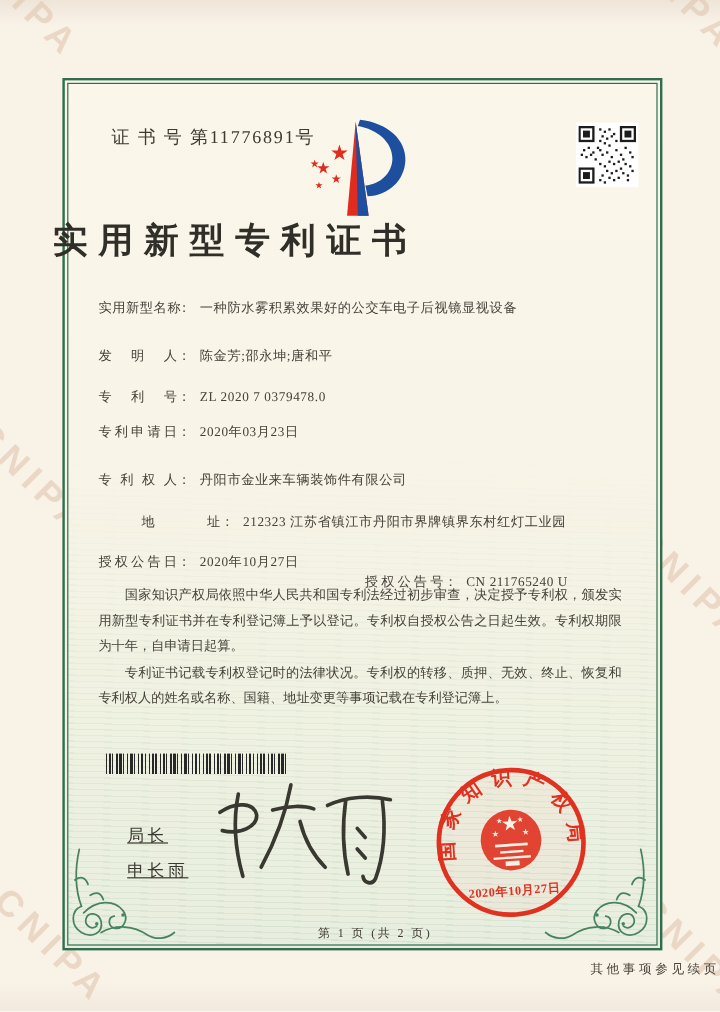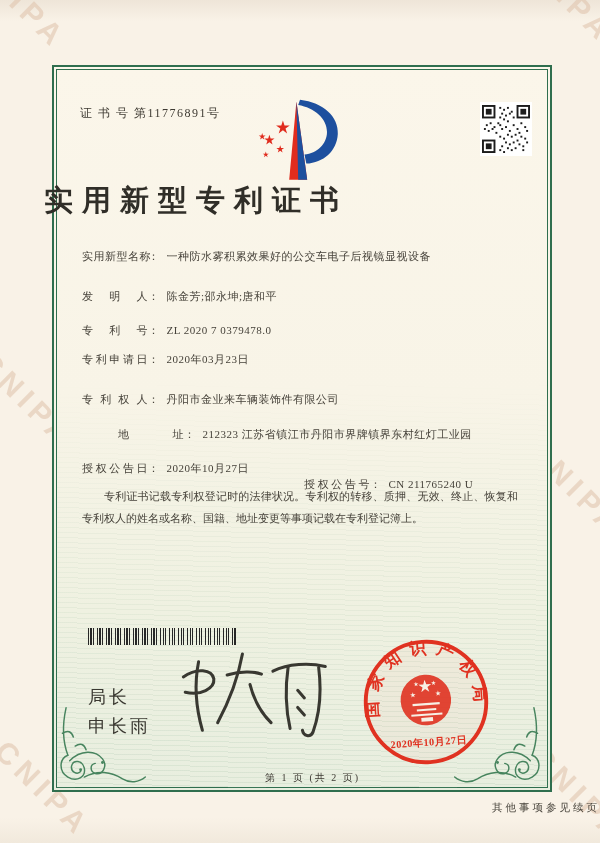--- a/index.html
+++ b/index.html
@@ -20,38 +20,38 @@
     border:2px solid #2f6e4e;
     background:linear-gradient(180deg,#fbf6ea 0%,#f8f4e7 45%,#eff1e1 75%,#e8eedf 100%);
   }
   .frame::after{content:"";position:absolute;inset:2px;border:1px solid #2f6e4e;pointer-events:none;}
   .guilloche{
     position:absolute;left:56px;top:380px;width:492px;height:408px;pointer-events:none;
     background:repeating-linear-gradient(1.5deg,rgba(122,168,136,0.14) 0 1px,rgba(0,0,0,0) 1px 5px);
     -webkit-mask-image:linear-gradient(180deg,transparent 0,rgba(0,0,0,.55) 45%,#000 100%);
     mask-image:linear-gradient(180deg,transparent 0,rgba(0,0,0,.55) 45%,#000 100%);
   }
-  .cert-no{position:absolute;left:80px;top:105px;font-size:12px;letter-spacing:1.5px;color:#3e3a32;}
+  .cert-no{position:absolute;left:93px;top:105px;font-size:15px;letter-spacing:1.5px;color:#3e3a32;}
   .logo{position:absolute;left:253px;top:97px;width:94px;height:90px;}
   .qr{position:absolute;left:480px;top:102px;width:52px;height:54px;background:#fff;padding:2px;box-sizing:border-box;}
   .title{
     position:absolute;left:0;right:0;top:181px;
     font-size:29px;font-weight:bold;letter-spacing:9px;text-indent:9px;color:#302e28;margin-left:35px;
   }
   .row{position:absolute;left:82px;font-size:11px;letter-spacing:0.5px;white-space:nowrap;color:#46423a;}
   .flabel{display:inline-block;width:66px;text-align:justify;text-align-last:justify;vertical-align:bottom;}
   .colon{margin-right:7px;}
   .grant2{position:absolute;left:222px;top:16px;white-space:nowrap;}
   .body{position:absolute;left:82px;top:486px;width:436px;font-size:11px;line-height:21.5px;text-align:justify;color:#46423a;}
   .body p{margin:0;text-indent:2em;}
   .barcode{
     position:absolute;left:88px;top:628px;width:152px;height:17px;
     background:repeating-linear-gradient(90deg,#272727 0 1px,transparent 1px 2.5px,#272727 2.5px 4.5px,transparent 4.5px 5.5px,#272727 5.5px 6.5px,transparent 6.5px 9px);
   }
-  .officer{position:absolute;left:88px;top:683px;font-size:18px;letter-spacing:3px;line-height:29px;color:#3a3831;}
+  .officer{position:absolute;left:106px;top:683px;font-size:14px;letter-spacing:3px;line-height:29px;color:#3a3831;text-decoration:underline;}
   .officer div{margin:0;}
   .signature{position:absolute;left:170px;top:648px;width:162px;height:96px;}
   .seal{position:absolute;left:358px;top:634px;width:136px;height:136px;transform:rotate(-4deg);opacity:.95;}
   .footer-page{position:absolute;left:0;right:0;top:771px;text-align:center;font-size:10px;letter-spacing:2px;color:#3e3a33;padding-left:25px;}
   .footer-note{position:absolute;left:0;right:0;top:801px;text-align:right;font-size:10.5px;letter-spacing:3px;color:#48443c;}
   .flourish{position:absolute;top:706px;width:95px;height:82px;}
   .flourish.left{left:55px;}
   .flourish.right{left:450px;transform:scaleX(-1);}
 </style>
 </head>
@@ -199,20 +199,21 @@
   <div class="row" style="top:461px;">
     <span>
       <span class="flabel">授权公告日</span><span class="colon">：</span><span>2020年10月27日</span>
     </span>
     <span class="grant2">
       <span class="flabel">授权公告号</span><span class="colon">：</span><span>CN 211765240 U</span>
     </span>
   </div>
 
   <div class="body">
+    <p>国家知识产权局依照中华人民共和国专利法经过初步审查，决定授予专利权，颁发实用新型专利证书并在专利登记簿上予以登记。专利权自授权公告之日起生效。专利权期限为十年，自申请日起算。</p>
     <p>专利证书记载专利权登记时的法律状况。专利权的转移、质押、无效、终止、恢复和专利权人的姓名或名称、国籍、地址变更等事项记载在专利登记簿上。</p>
   </div>
 
   <div class="barcode"></div>
 
   <div class="officer">
     <div>局长</div>
     <div>申长雨</div>
   </div>
 

